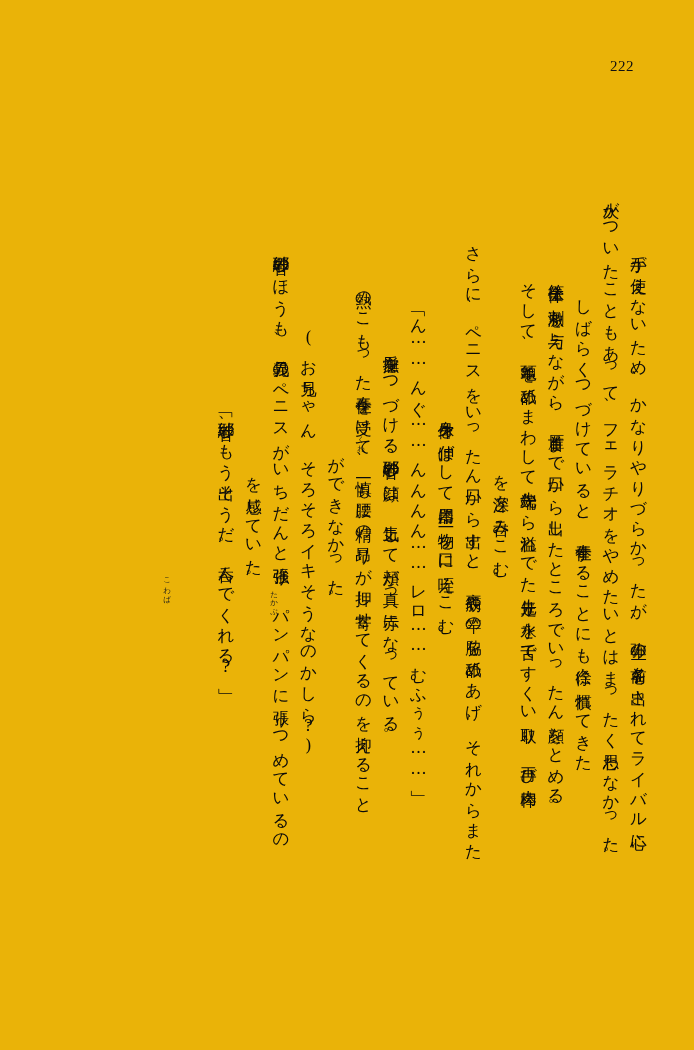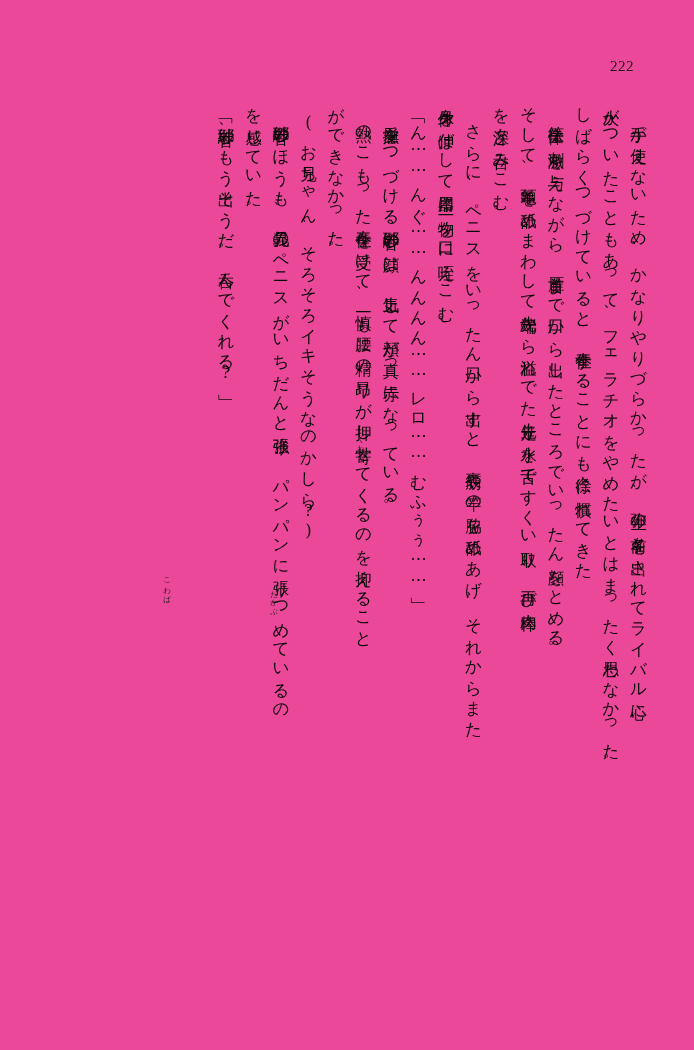--- a/index.html
+++ b/index.html
@@ -12,21 +12,22 @@
     height: 1050px;
     position: relative;
     font-family: "Liberation Serif", "DejaVu Serif", serif;
     color: #000000;
     overflow: hidden;
   }
 
   #page {
     position: absolute;
     inset: 0;
-    background: #ec4899;
+    background: #eab308;
+    text-align: center;
   }
 
   
   .page-number {
     position: absolute;
     top: 58px;
     right: 60px;
     font-size: 15px;
     letter-spacing: 0.5px;
     color: #111;

